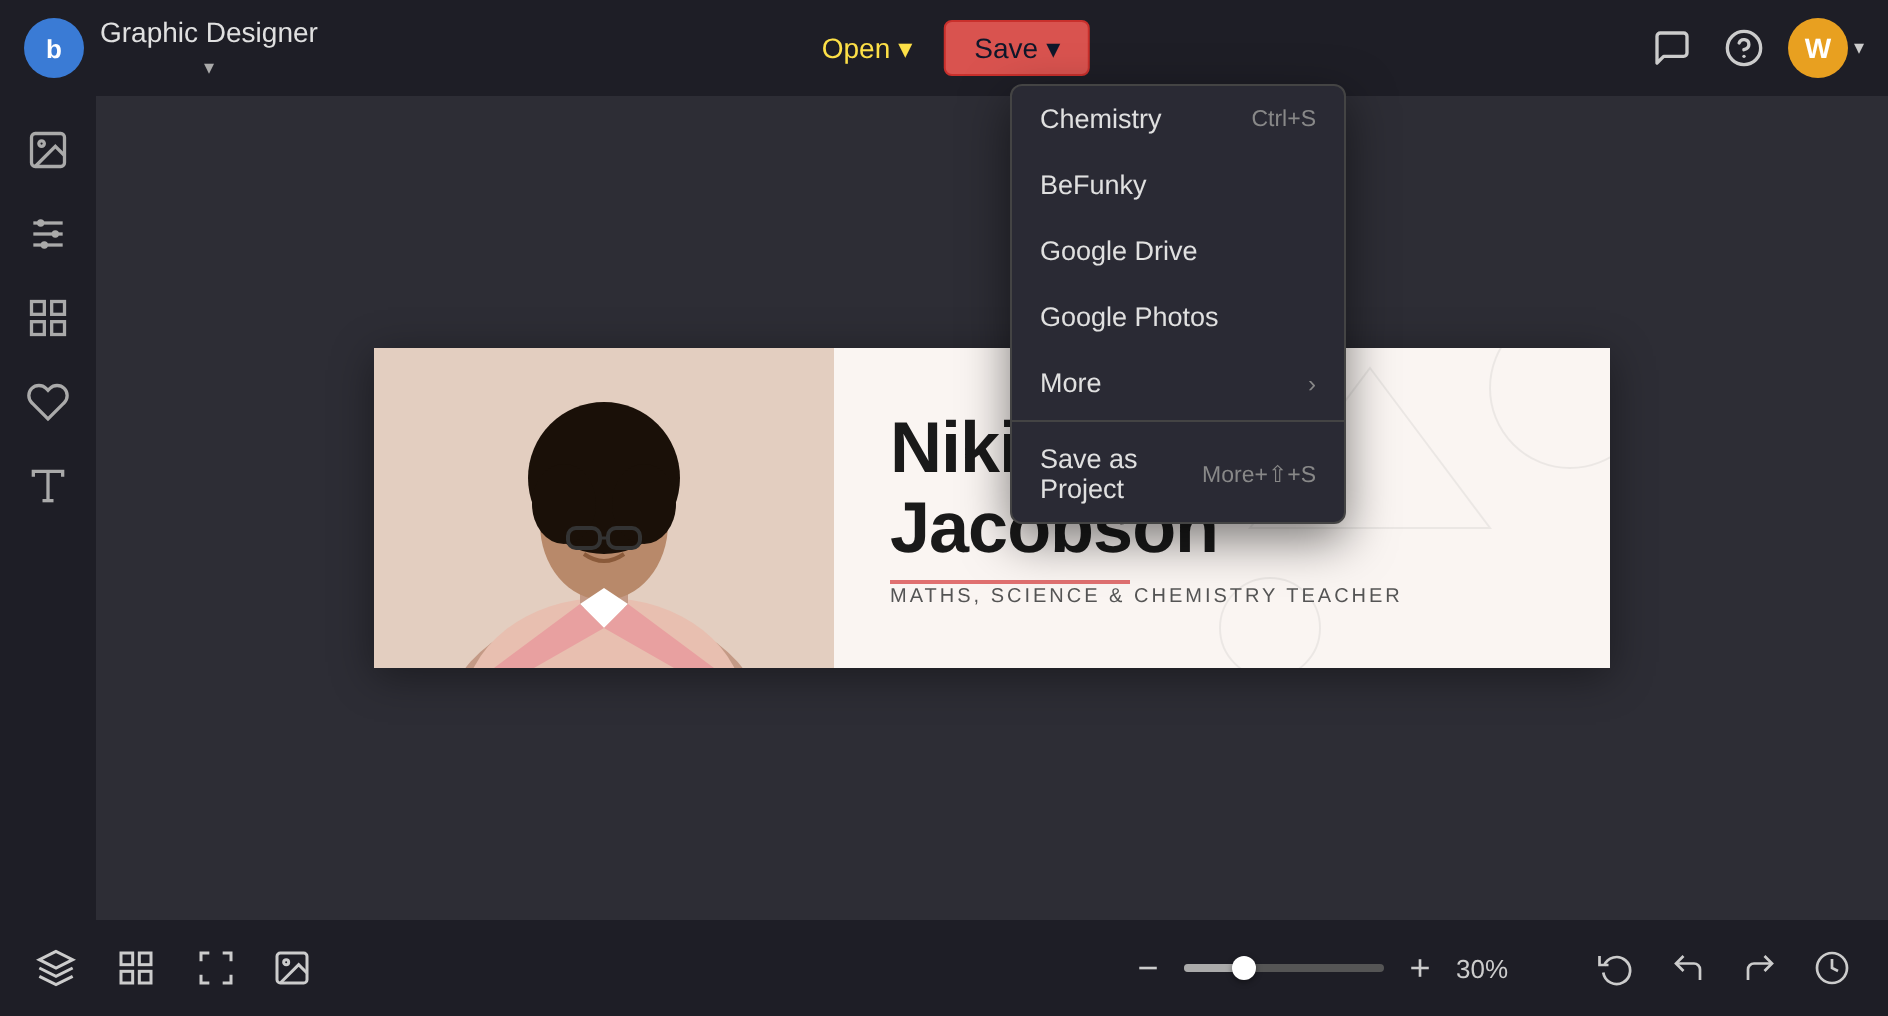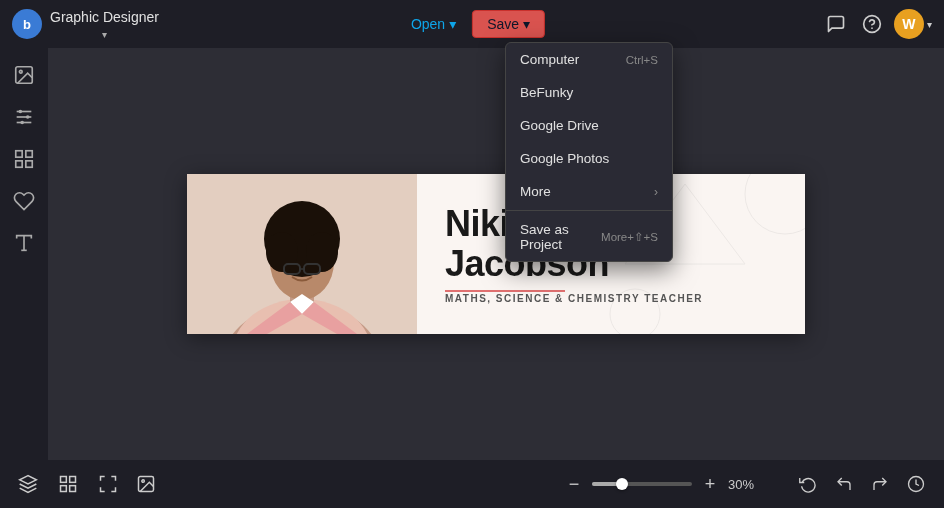--- a/index.html
+++ b/index.html
@@ -34,21 +34,21 @@
     .header-spacer { flex: 1; }
     .header-center {
       position: absolute;
       left: 50%;
       transform: translateX(-50%);
       display: flex; align-items: center; gap: 4px;
     }
     .header-btn {
       background: none;
       border: none;
-      color: #0ea5e9;
+      color: #fde047;
       font-size: 14px;
       padding: 6px 12px;
       border-radius: 4px;
       cursor: pointer;
       display: flex; align-items: center; gap: 4px;
     }
     .save-btn {
       background: #d9534f;
       border: 1.5px solid #c9302c;
       color: #0f172a;
@@ -136,21 +136,21 @@
     }
     .canvas-name {
       font-size: 36px;
       font-weight: 900;
       color: #1a1a1a;
       line-height: 1.1;
       letter-spacing: -0.5px;
     }
     .canvas-subtitle {
       font-size: 10px;
-      font-weight: 700;
+      font-weight: 400;
       color: #555;
       letter-spacing: 1.5px;
       text-transform: uppercase;
       margin-top: 1px;
     }
     .canvas-line {
       width: 120px;
       height: 2px;
       background: #e07070;
       margin-top: 6px;
@@ -449,21 +449,21 @@
         <circle cx="12" cy="12" r="10"></circle>
           <polyline points="12 6 12 12 16 14"></polyline>
       </svg>
     </button>
   </div>
 </div>
 
 <div class="dropdown-overlay">
   <div class="save-dropdown">
     <div class="dropdown-item">
-      <span>Computer</span>
+      <span>Chemistry</span>
       <span class="shortcut">Ctrl+S</span>
     </div>
     <div class="dropdown-item">
       <span>BeFunky</span>
     </div>
     <div class="dropdown-item">
       <span>Google Drive</span>
     </div>
     <div class="dropdown-item">
       <span>Google Photos</span>

